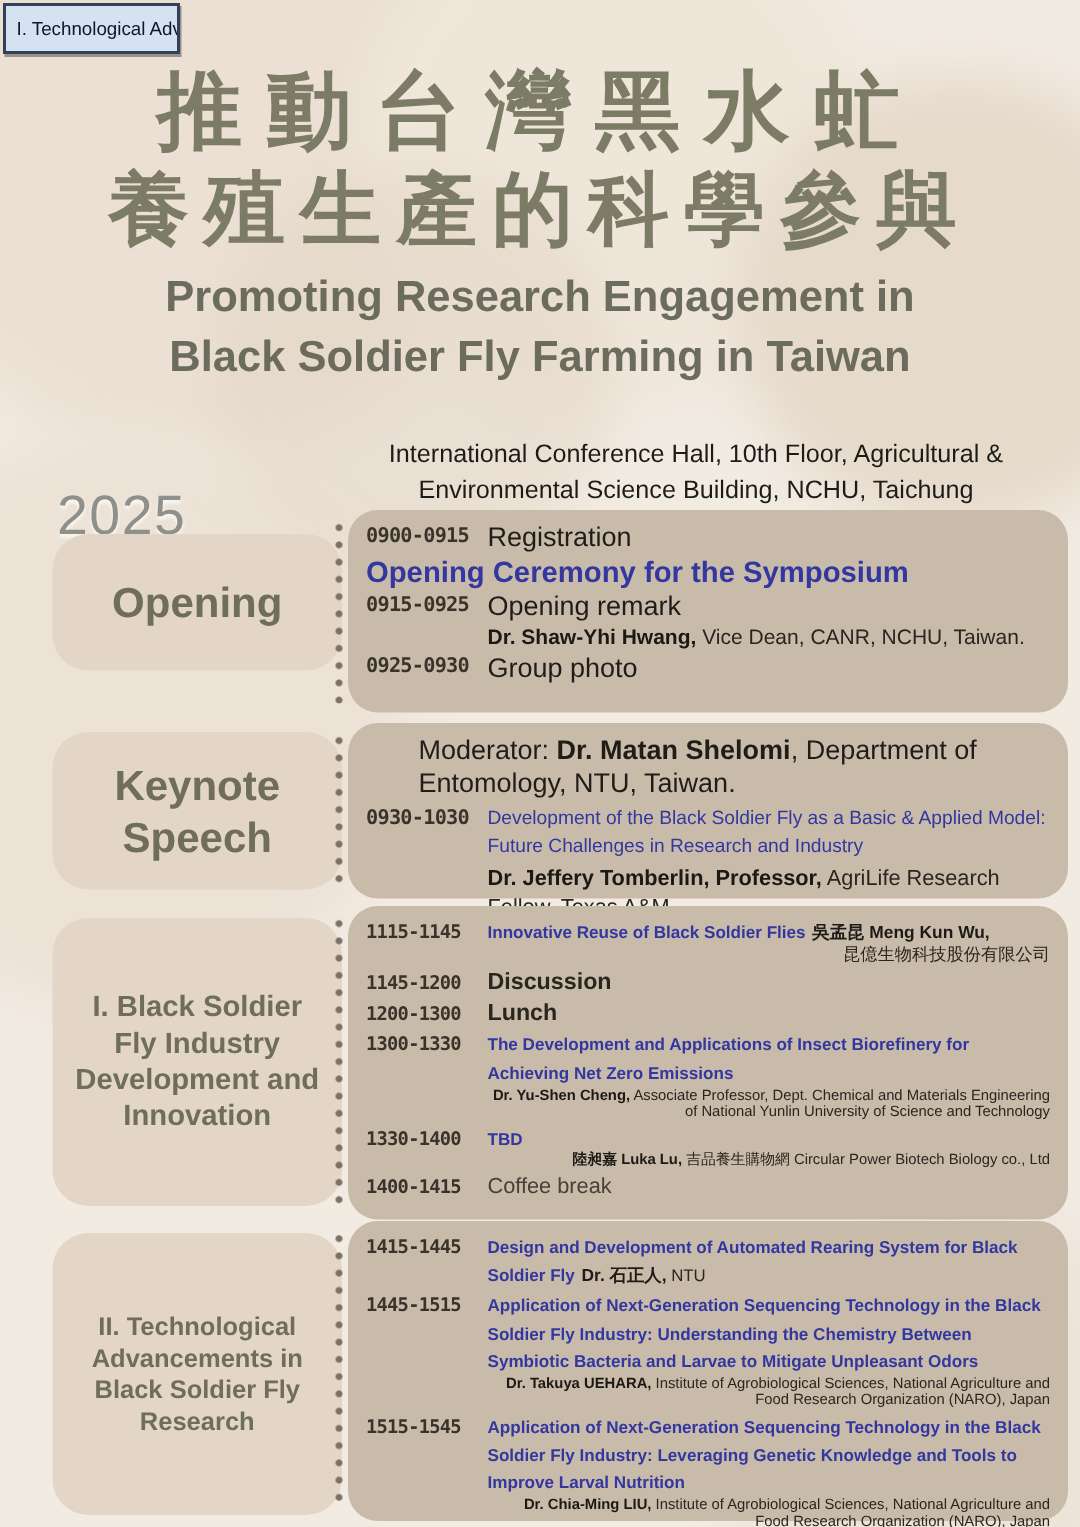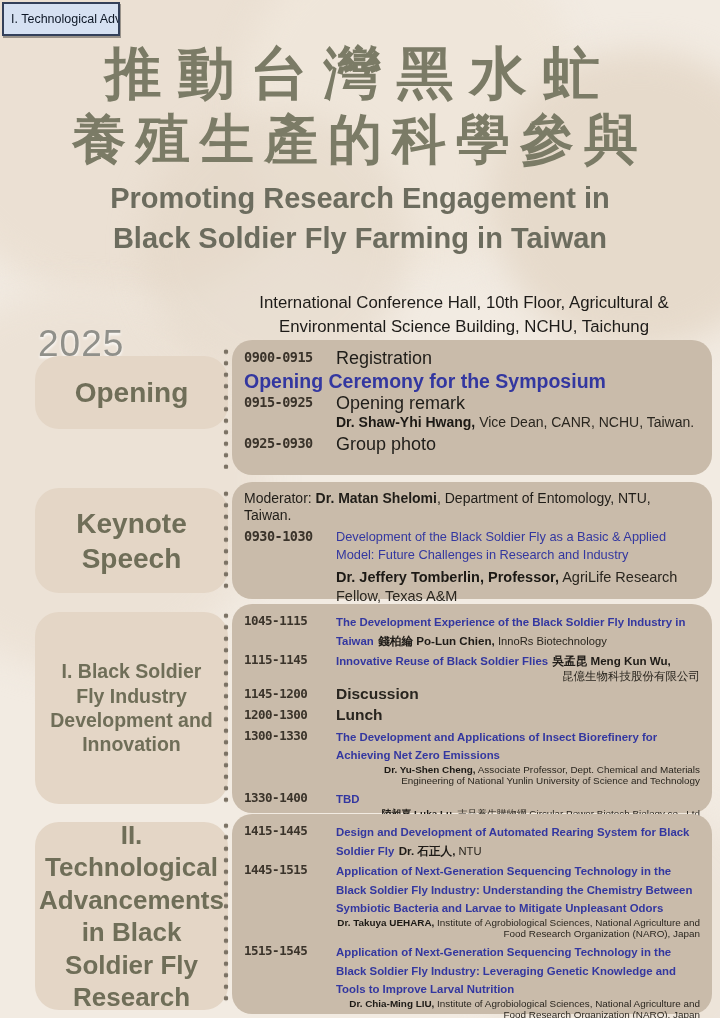--- a/index.html
+++ b/index.html
@@ -40,53 +40,53 @@
 
   .srow{position:absolute;left:0;width:720px;z-index:2;}
   .r1{top:340px;height:135px}
   .r2{top:482px;height:117px}
   .r3{top:604px;height:209px}
   .r4{top:814px;height:196px}
   .label{position:absolute;left:35px;width:193px;background:var(--label_bg);
     border-radius:24px;display:flex;align-items:center;justify-content:center;
     text-align:center;color:var(--label_fg);font-weight:bold;
     padding:0 10px;box-sizing:border-box;}
-  .r1 .label{top:16px;height:73px;font-size:28px;}
+  .r1 .label{top:16px;height:91px;font-size:28px;}
   .r2 .label{top:6px;height:105px;font-size:28px;line-height:1.25;}
   .r3 .label{top:8px;height:192px;font-size:19.5px;line-height:1.25;}
-  .r4 .label{top:8px;height:188px;font-size:26px;line-height:1.25;}
+  .r4 .label{top:8px;height:188px;font-size:17px;line-height:1.25;}
   .dots{position:absolute;left:221px;width:10px;top:6px;bottom:6px;z-index:3;
     background-image:radial-gradient(circle,var(--dots) 2px,rgba(0,0,0,0) 2.6px);
     background-size:10px 11.5px;background-repeat:repeat-y;background-position:center top;}
   .content{position:absolute;left:232px;top:0;width:480px;height:100%;
     background:var(--box_bg);border-radius:20px;box-sizing:border-box;
     padding:8px 12px 6px 12px;color:#211e1a;}
   .r4 .content{height:200px;}
 
-  .item{display:grid;grid-template-columns:78px 1fr;column-gap:14px;margin-bottom:2px;}
+  .item{display:grid;grid-template-columns:78px 1fr;column-gap:3px;margin-bottom:2px;}
   .item.fullw{display:block;margin:0 0 1px 0;}
   .time{font-family:"DejaVu Sans Mono",monospace;font-weight:bold;color:var(--time);
     font-size:12.5px;letter-spacing:-0.5px;padding-top:1px;white-space:nowrap;}
   .r1 .time,.r2 .time{font-size:13.5px;}
   .tline{line-height:1.16;}
   .t-plain{font-size:18px;color:#1f1d19;}
   .t-banner{font-size:19.5px;font-weight:bold;color:var(--blue);line-height:1.1;}
   .t-keynote{font-size:12.8px;font-weight:normal;color:var(--blue);}
   .t-blue{font-size:11.4px;font-weight:bold;color:var(--blue);}
   .t-bold{font-size:15.5px;font-weight:bold;color:#29251f;}
   .t-muted{font-size:14.5px;color:#474138;}
   .inl-b{font-weight:bold;color:#1e1b17;font-size:11.6px;}
   .inl-r{color:#2a261f;font-size:11.2px;}
   .spk{color:#2a261f;line-height:1.18;}
   .spk b{color:#1c1915;}
   .sp-sm{font-size:9.9px;text-align:right;}
   .sp-md{font-size:14px;line-height:1.25;}
   .sp-lg{font-size:14.5px;line-height:1.3;margin-top:4px;}
   .rnote{text-align:right;font-size:11.5px;color:#2a261f;line-height:1.2;}
-  .moderator{font-size:14px;color:#201d18;margin-bottom:3px;line-height:1.2;}
+  .moderator{font-size:18px;color:#201d18;margin-bottom:3px;line-height:1.2;margin-left:35px;}
 </style>
 </head>
 <body>
 
 <div class="poster">
   <div class="c c1"></div>
   <div class="c c2"></div>
   <div class="c c3"></div>
   <div class="c c4"></div>
   <div class="c c5"></div>
@@ -160,26 +160,20 @@
               <div class="tline"><span class="t-muted">Coffee break</span></div>
             </div>
           </div>
         </div>
       </div>
       <div class="srow r3">
         <div class="label">I. Black Soldier Fly Industry Development and Innovation</div>
         <div class="dots"></div>
         <div class="content">
           <div class="item">
-            <div class="time">1045-1115</div>
-            <div class="body">
-              <div class="tline"><span class="t-blue">The Development Experience of the Black Soldier Fly Industry in Taiwan</span> <b class="inl-b">錢柏綸 Po-Lun Chien,</b><span class="inl-r"> InnoRs Biotechnology</span></div>
-            </div>
-          </div>
-          <div class="item">
             <div class="time">1115-1145</div>
             <div class="body">
               <div class="tline"><span class="t-blue">Innovative Reuse of Black Soldier Flies</span> <b class="inl-b">吳孟昆 Meng Kun Wu,</b><span class="inl-r"></span></div>
               <div class="rnote">昆億生物科技股份有限公司</div>
             </div>
           </div>
           <div class="item">
             <div class="time">1145-1200</div>
             <div class="body">
               <div class="tline"><span class="t-bold">Discussion</span></div>

